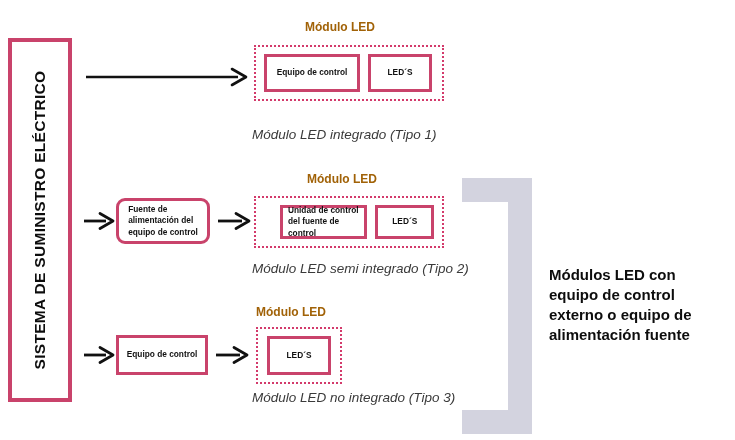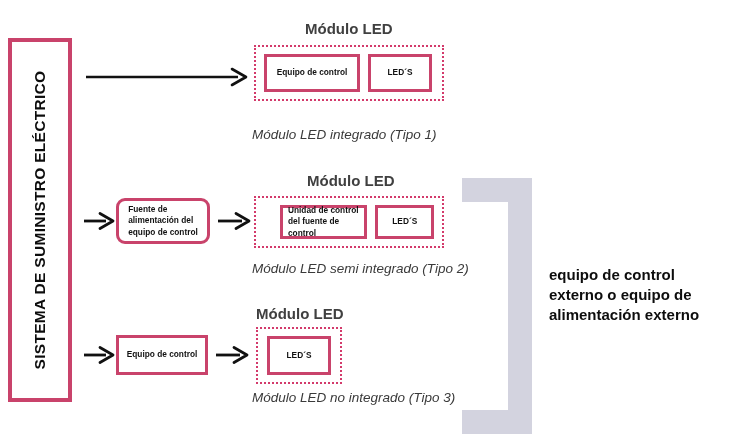--- a/index.html
+++ b/index.html
@@ -62,22 +62,22 @@
     background: #ffffff;
     display: flex;
     align-items: center;
     gap: 8px;
     padding: 7px 8px;
   }
 
   
   .module-title {
     font-weight: bold;
-    font-size: 15px;
-    color: #404040;
+    font-size: 12px;
+    color: #a16207;
     white-space: nowrap;
   }
   .caption {
     font-style: italic;
     font-size: 13.5px;
     color: #3a3a3a;
     white-space: nowrap;
     font-family: "Liberation Sans", sans-serif;
   }
 
@@ -192,18 +192,19 @@
 
   <div class="abs caption" style="left:252px; top:390px;">Módulo LED no integrado (Tipo 3)</div>
 
   <div class="abs bracket">
     <div class="seg top"></div>
     <div class="seg right"></div>
     <div class="seg bottom"></div>
   </div>
 
   <div class="abs desc">
+    <div>Módulos LED con</div>
     <div>equipo de control</div>
     <div>externo o equipo de</div>
-    <div>alimentación externo</div>
+    <div>alimentación fuente</div>
   </div>
 
 </div>
 
 </body></html>

